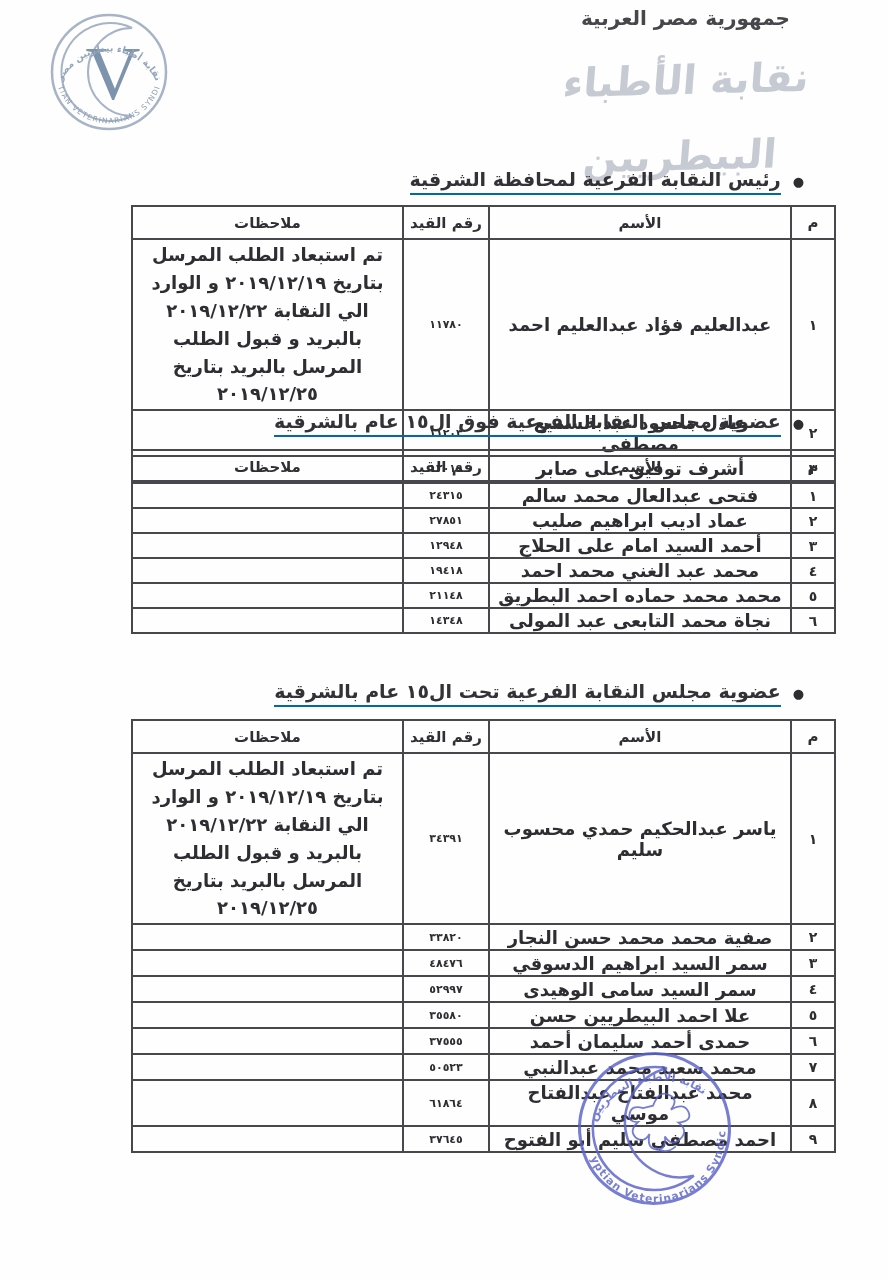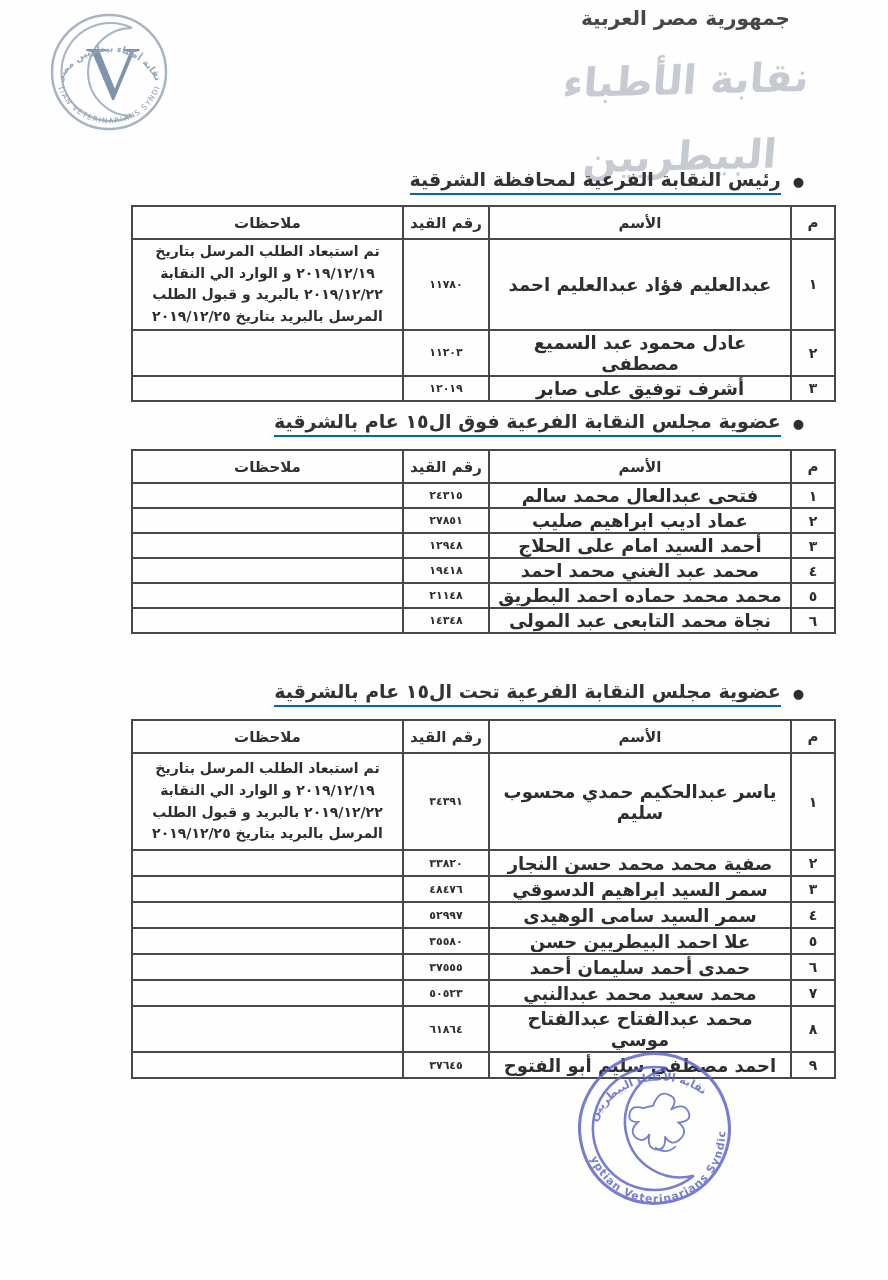--- a/index.html
+++ b/index.html
@@ -41,23 +41,23 @@
   .table2 { top:449px; }
   .table3 { top:719px; }
   table.doc th, table.doc td {
     border:2px solid #48484c; text-align:center; vertical-align:middle;
     padding:1px 6px; overflow:hidden;
   }
   table.doc th { height:33px; font-size:15px; font-weight:bold; color:#303034; }
   td.c-index { font-size:14px; font-weight:bold; }
   td.c-name  { font-size:18px; font-weight:bold; }
   td.c-reg   { font-size:11px; font-weight:bold; letter-spacing:1px; }
-  td.c-notes { font-size:14px; font-weight:bold; line-height:1.55; }
+  td.c-notes { font-size:18px; font-weight:bold; line-height:1.55; }
   tr.r-std  td { height:21px; }
-  tr.r-std3 td { height:26px;border-radius:12px; }
+  tr.r-std3 td { height:26px; }
   tr.r-tall1 td { height:70px; }
   tr.r-tall3 td { height:97px; }
   
   .stamp {
     position:absolute; left:552px; top:1026px; opacity:.82;
     transform:rotate(-14deg);
   }
 </style>
 </head>
 <body>

